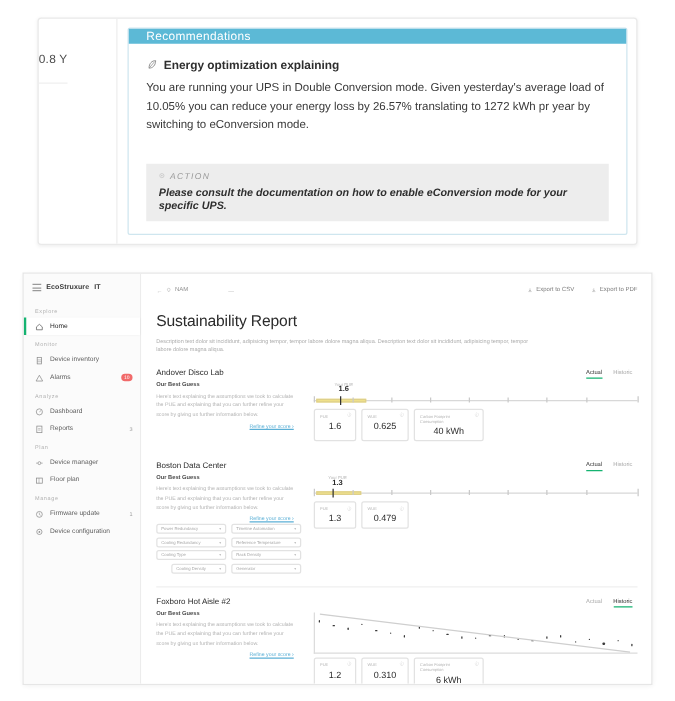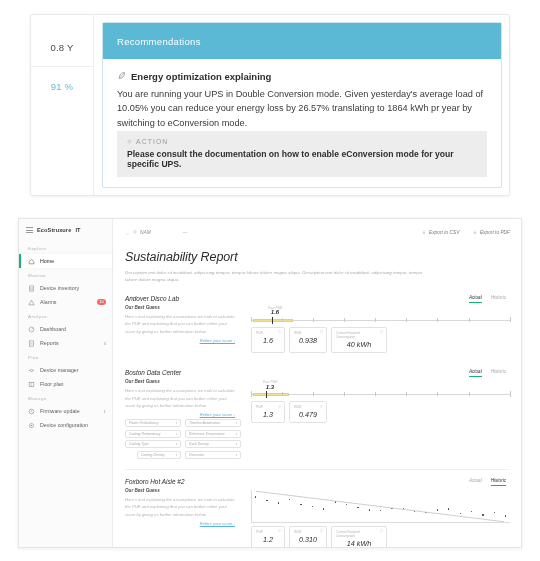--- a/index.html
+++ b/index.html
@@ -24,21 +24,21 @@
     border: 1px solid #e9e9e9;
     border-radius: 3px;
     box-shadow: 0 1px 3px rgba(0,0,0,0.06);
     display: flex;
   }
   .left-stats {
     width: 63px;
     border-right: 1px solid #eeeeee;
     padding-top: 14px;
     display: flex;
-    flex-direction: column;
+    flex-direction: row;
   }
   .stat-row {
     height: 38px;
     display: flex;
     align-items: center;
     justify-content: center;
     font-size: 9.5px;
     border-bottom: 1px solid #f0f0f0;
     letter-spacing: .2px;
   }
@@ -69,23 +69,24 @@
   .rec-title {
     display: flex; align-items: center; gap: 5px;
     font-size: 9.5px; font-weight: bold; color: #2e2e2e;
     margin-bottom: 5px;
   }
   .leaf-icon { color: #8d8d8d; font-size: 9px; line-height: 1; }
   .rec-text {
     font-size: 9.2px; line-height: 1.55; color: #3a3a3a;
   }
   .action-box {
-    margin-top: 1px;
+    margin-top: 25px;
     background: #ededed;
     padding: 7px 10px 8px 10px;
+    font-style: italic;
   }
   .action-label {
     display: flex; align-items: center; gap: 4px;
     font-size: 6.8px; color: #9a9a9a; letter-spacing: 1.1px;
     margin-bottom: 4px;
   }
   .action-text { font-size: 8.6px; font-weight: bold; color: #2e2e2e; }
 
   
   .app-window {
@@ -143,21 +144,20 @@
     border-radius: 5px; padding: 0.5px 2.4px; line-height: 1.3;
   }
   .badge-grey { font-size: 4.4px; color: #a0a0a0; }
 
   
   .content {
     flex: 1;
     background: #ffffff;
     padding: 8px 11px 0 12px;
     overflow: hidden;
-    font-style: italic;
   }
   .topbar {
     display: flex; align-items: center;
     height: 11px; margin-bottom: 12px;
   }
   .crumb {
     display: flex; align-items: center; gap: 3px;
     font-size: 4.8px; color: #8f8f8f;
   }
   .crumb-sep { color: #c4c4c4; font-size: 5px; }
@@ -283,38 +283,37 @@
   .divider { height: 1px; background: #f0f0f0; margin: 0 0 8px 0; }
 </style>
 </head>
 <body>
 
 <div class="top-region">
   <div class="top-card">
 
     <div class="left-stats">
       <div class="stat-row s1">0.8 Y</div>
-      <div class="stat-row s3">91 %</div>
     </div>
 
     <div class="rec-panel">
       <div class="rec-header">
         <span>Recommendations</span>
       </div>
       <div class="rec-body">
         <div class="rec-title">
           <span class="leaf-icon">
             <svg width="9" height="9" viewBox="0 0 12 12">
                 <path d="M10 2c0 5-3 8-7 8 0-5 3-8 7-8z" fill="none" stroke="#8d8d8d" stroke-width="1"></path>
                 <path d="M3 10 L9 3" stroke="#8d8d8d" stroke-width=".8"></path>
               </svg>
           </span>
           <span>Energy optimization explaining</span>
         </div>
-        <div class="rec-text">You are running your UPS in Double Conversion mode. Given yesterday's average load of 10.05% you can reduce your energy loss by 26.57% translating to 1864 kWh pr year by switching to eConversion mode.</div>
+        <div class="rec-text">You are running your UPS in Double Conversion mode. Given yesterday's average load of 10.05% you can reduce your energy loss by 26.57% translating to 1272 kWh pr year by switching to eConversion mode.</div>
 
         <div class="action-box">
           <div class="action-label">
             <span>
               <svg width="5" height="5" viewBox="0 0 12 12">
                   <circle cx="6" cy="6" r="4" fill="none" stroke="#bfbfbf" stroke-width="1.2"></circle>
                   <circle cx="6" cy="6" r="1.4" fill="#bfbfbf"></circle>
                 </svg>
             </span>
             <span>ACTION</span>
@@ -499,21 +498,21 @@
           </div>
         </div>
         <div class="metrics">
           <div class="metric m1">
             <div class="metric-label">PUE</div>
             <div class="metric-value">1.6</div>
             <span class="metric-info">ⓘ</span>
           </div>
           <div class="metric m2">
             <div class="metric-label">WUE</div>
-            <div class="metric-value">0.938</div>
+            <div class="metric-value">0.625</div>
             <span class="metric-info">ⓘ</span>
           </div>
           <div class="metric m3">
             <div class="metric-label">Carbon Footprint Consumption</div>
             <div class="metric-value">40 kWh</div>
             <span class="metric-info">ⓘ</span>
           </div>
         </div>
       </div>
     </div>
@@ -645,21 +644,21 @@
             <div class="metric-value">1.2</div>
             <span class="metric-info">ⓘ</span>
           </div>
           <div class="metric m2">
             <div class="metric-label">WUE</div>
             <div class="metric-value">0.310</div>
             <span class="metric-info">ⓘ</span>
           </div>
           <div class="metric m3">
             <div class="metric-label">Carbon Footprint Consumption</div>
-            <div class="metric-value">14 kWh</div>
+            <div class="metric-value">6 kWh</div>
             <span class="metric-info">ⓘ</span>
           </div>
         </div>
       </div>
     </div>
 
   </div>
 </div>
 
 </body></html>

